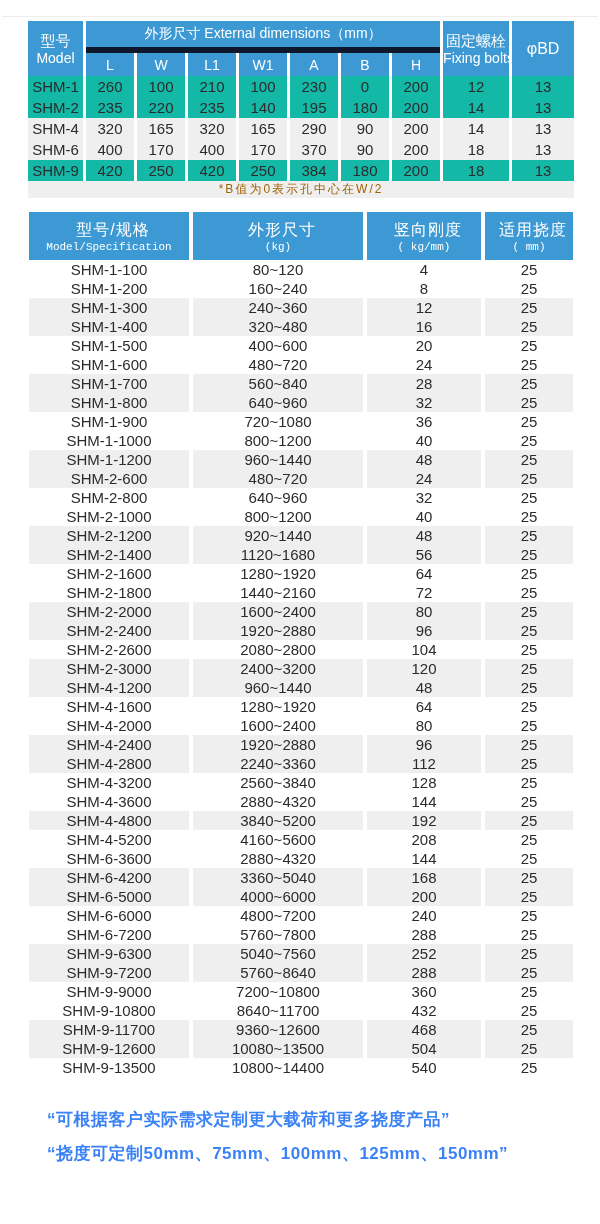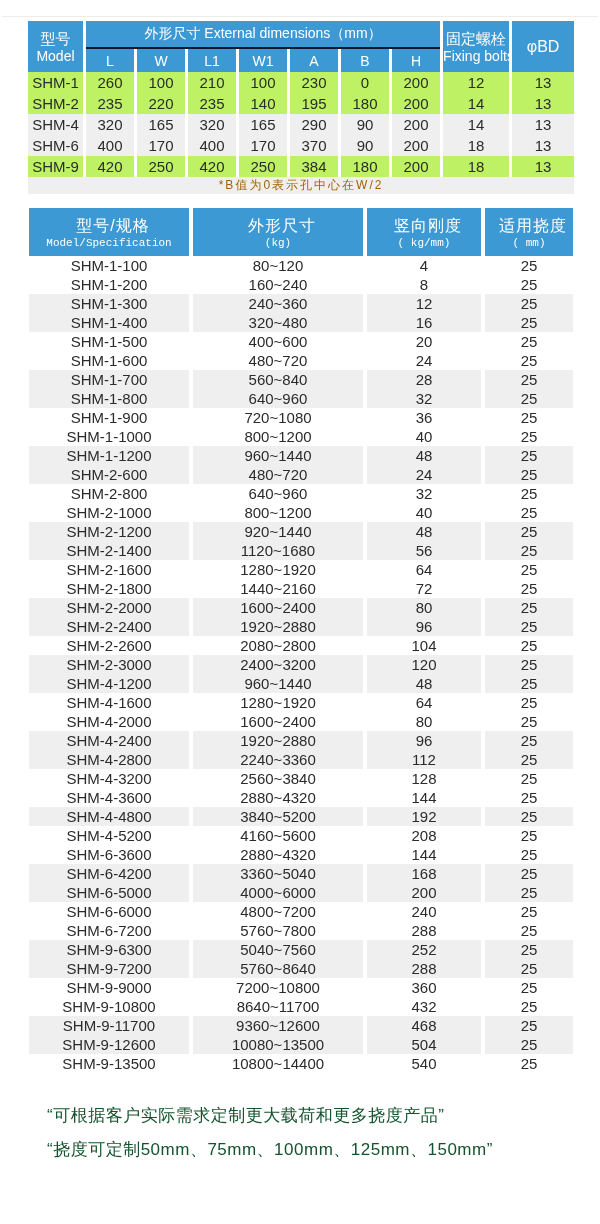--- a/index.html
+++ b/index.html
@@ -12,38 +12,38 @@
   .content{margin:4px 23px 0 25px;width:552px;}
 
   table{border-collapse:separate;table-layout:fixed;width:552px;}
   th,td{padding:0;text-align:center;vertical-align:middle;overflow:hidden;white-space:nowrap;}
 
   
   #t1{border-spacing:3px 0;}
   #t1 thead th{background:#3c99d4;color:#ffffff;font-weight:normal;}
   #t1 .h-zh{display:block;font-size:15px;line-height:19px;text-align:center;}
   #t1 .h-en{display:block;font-size:14px;line-height:17px;}
-  #t1 .dims-title{font-size:14px;height:26px;border-bottom:2px solid #0f172a;}
+  #t1 .dims-title{font-size:14px;height:26px;border-bottom:6px solid #0f172a;}
   #t1 .h2 th{font-size:14px;height:23px;}
-  #t1 tbody td{height:21px;font-size:15px;background:#bef264;}
+  #t1 tbody td{height:21px;font-size:15px;background:#14b8a6;}
   #t1 tbody tr.alt td{background:#efefef;}
   #t1 tfoot td{height:17px;font-size:12px;background:#efefef;letter-spacing:2px;color:#a16207;}
 
   
   #t2wrap{margin-top:14px;}
   #t2{border-spacing:4px 0;}
   #t2 thead th{background:#3c99d4;color:#ffffff;font-weight:normal;height:48px;}
   #t2 .h-zh{display:block;font-size:16px;line-height:21px;letter-spacing:1px;padding-left:8px;}
   #t2 .h-en{display:block;font-size:11px;line-height:14px;font-family:"Liberation Mono","DejaVu Sans Mono",monospace;}
   #t2 tbody td{height:19px;font-size:15px;background:#ffffff;}
   #t2 tbody tr.alt td{background:#efefef;}
 
   
   .footnotes{margin:26px 0 0 22px;}
-  .footnote{font-size:17px;font-weight:400;color:#14532d;line-height:34px;letter-spacing:0.5px;}
+  .footnote{font-size:17px;font-weight:700;color:#3b82f6;line-height:34px;letter-spacing:0.5px;}
 </style>
 </head>
 <body>
 
 <div class="topline"></div>
 
 <div class="content">
 
   <table id="t1">
     <colgroup>

